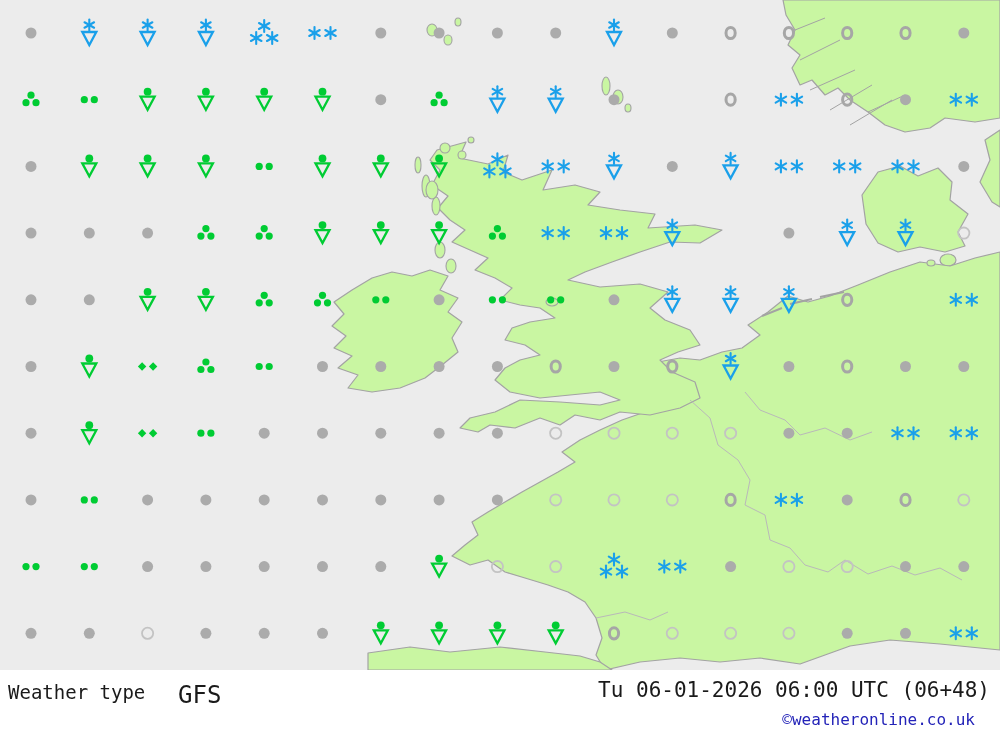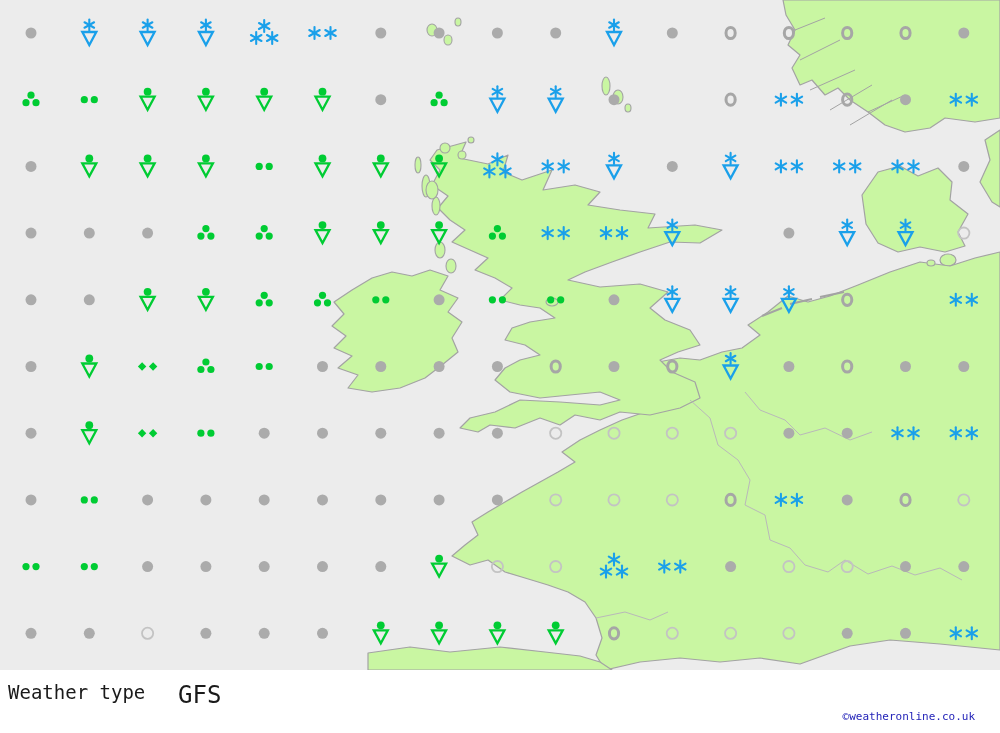--- a/index.html
+++ b/index.html
@@ -5,21 +5,21 @@
   html,body{margin:0;padding:0;}
   body{width:1000px;height:733px;font-family:"DejaVu Sans Mono",monospace;background:#ffffff;}
   #frame{position:relative;width:1000px;height:733px;overflow:hidden;background:#ffffff;}
   #map-wrap{position:absolute;left:0;top:0;width:1000px;height:670px;}
   #footer{position:absolute;left:0;top:670px;width:1000px;height:63px;background:#ffffff;}
   #footer .line1{position:absolute;left:0;top:8px;width:1000px;height:26px;}
   .ftext{font-family:"DejaVu Sans Mono",monospace;color:#1a1a1a;white-space:pre;}
   #weather-type-label{position:absolute;left:8px;top:3px;font-size:19px;letter-spacing:0px;}
   #model-label{position:absolute;left:178px;top:3px;font-size:24px;}
   #datetime-label{position:absolute;right:10px;top:0px;font-size:21px;}
-  #copyright{position:absolute;right:25px;top:40px;font-size:11px;color:#2323b8;}
+  #copyright{position:absolute;right:25px;top:40px;font-size:16px;color:#2323b8;}
 </style>
 </head>
 <body>
 
 <div id="frame">
   <div id="map-wrap">
     <svg id="map-svg" width="1000" height="670" viewBox="0 0 1000 670" xmlns="http://www.w3.org/2000/svg">
       <rect id="sea" x="0" y="0" width="1000" height="670" fill="#ececec"></rect>
       <g id="land-layer">
           <polygon points="783,0 1000,0 1000,118 975,122 945,118 930,128 905,132 885,125 868,112 850,100 838,88 825,95 812,80 800,85 792,68 800,55 788,45 795,30 786,15" fill="#c9f6a2" stroke="#a3a3a3" stroke-width="1.2" stroke-linejoin="round"></polygon>
@@ -752,16 +752,17 @@
             <line x1="2.7800000000000002" y1="-3" x2="13.219999999999999" y2="3" stroke="#1aa0ea" stroke-width="2.1" stroke-linecap="round"></line>
             <line x1="2.7800000000000002" y1="3" x2="13.219999999999999" y2="-3" stroke="#1aa0ea" stroke-width="2.1" stroke-linecap="round"></line>
           </g>
         </g>
     </svg>
   </div>
   <div id="footer">
     <div class="line1">
       <span id="weather-type-label" class="ftext">Weather type</span>
       <span id="model-label" class="ftext">GFS</span>
+      <span id="datetime-label" class="ftext">Tu 06-01-2026 06:00 UTC (06+48)</span>
     </div>
     <span id="copyright">©weatheronline.co.uk</span>
   </div>
 </div>
 
 </body></html>

